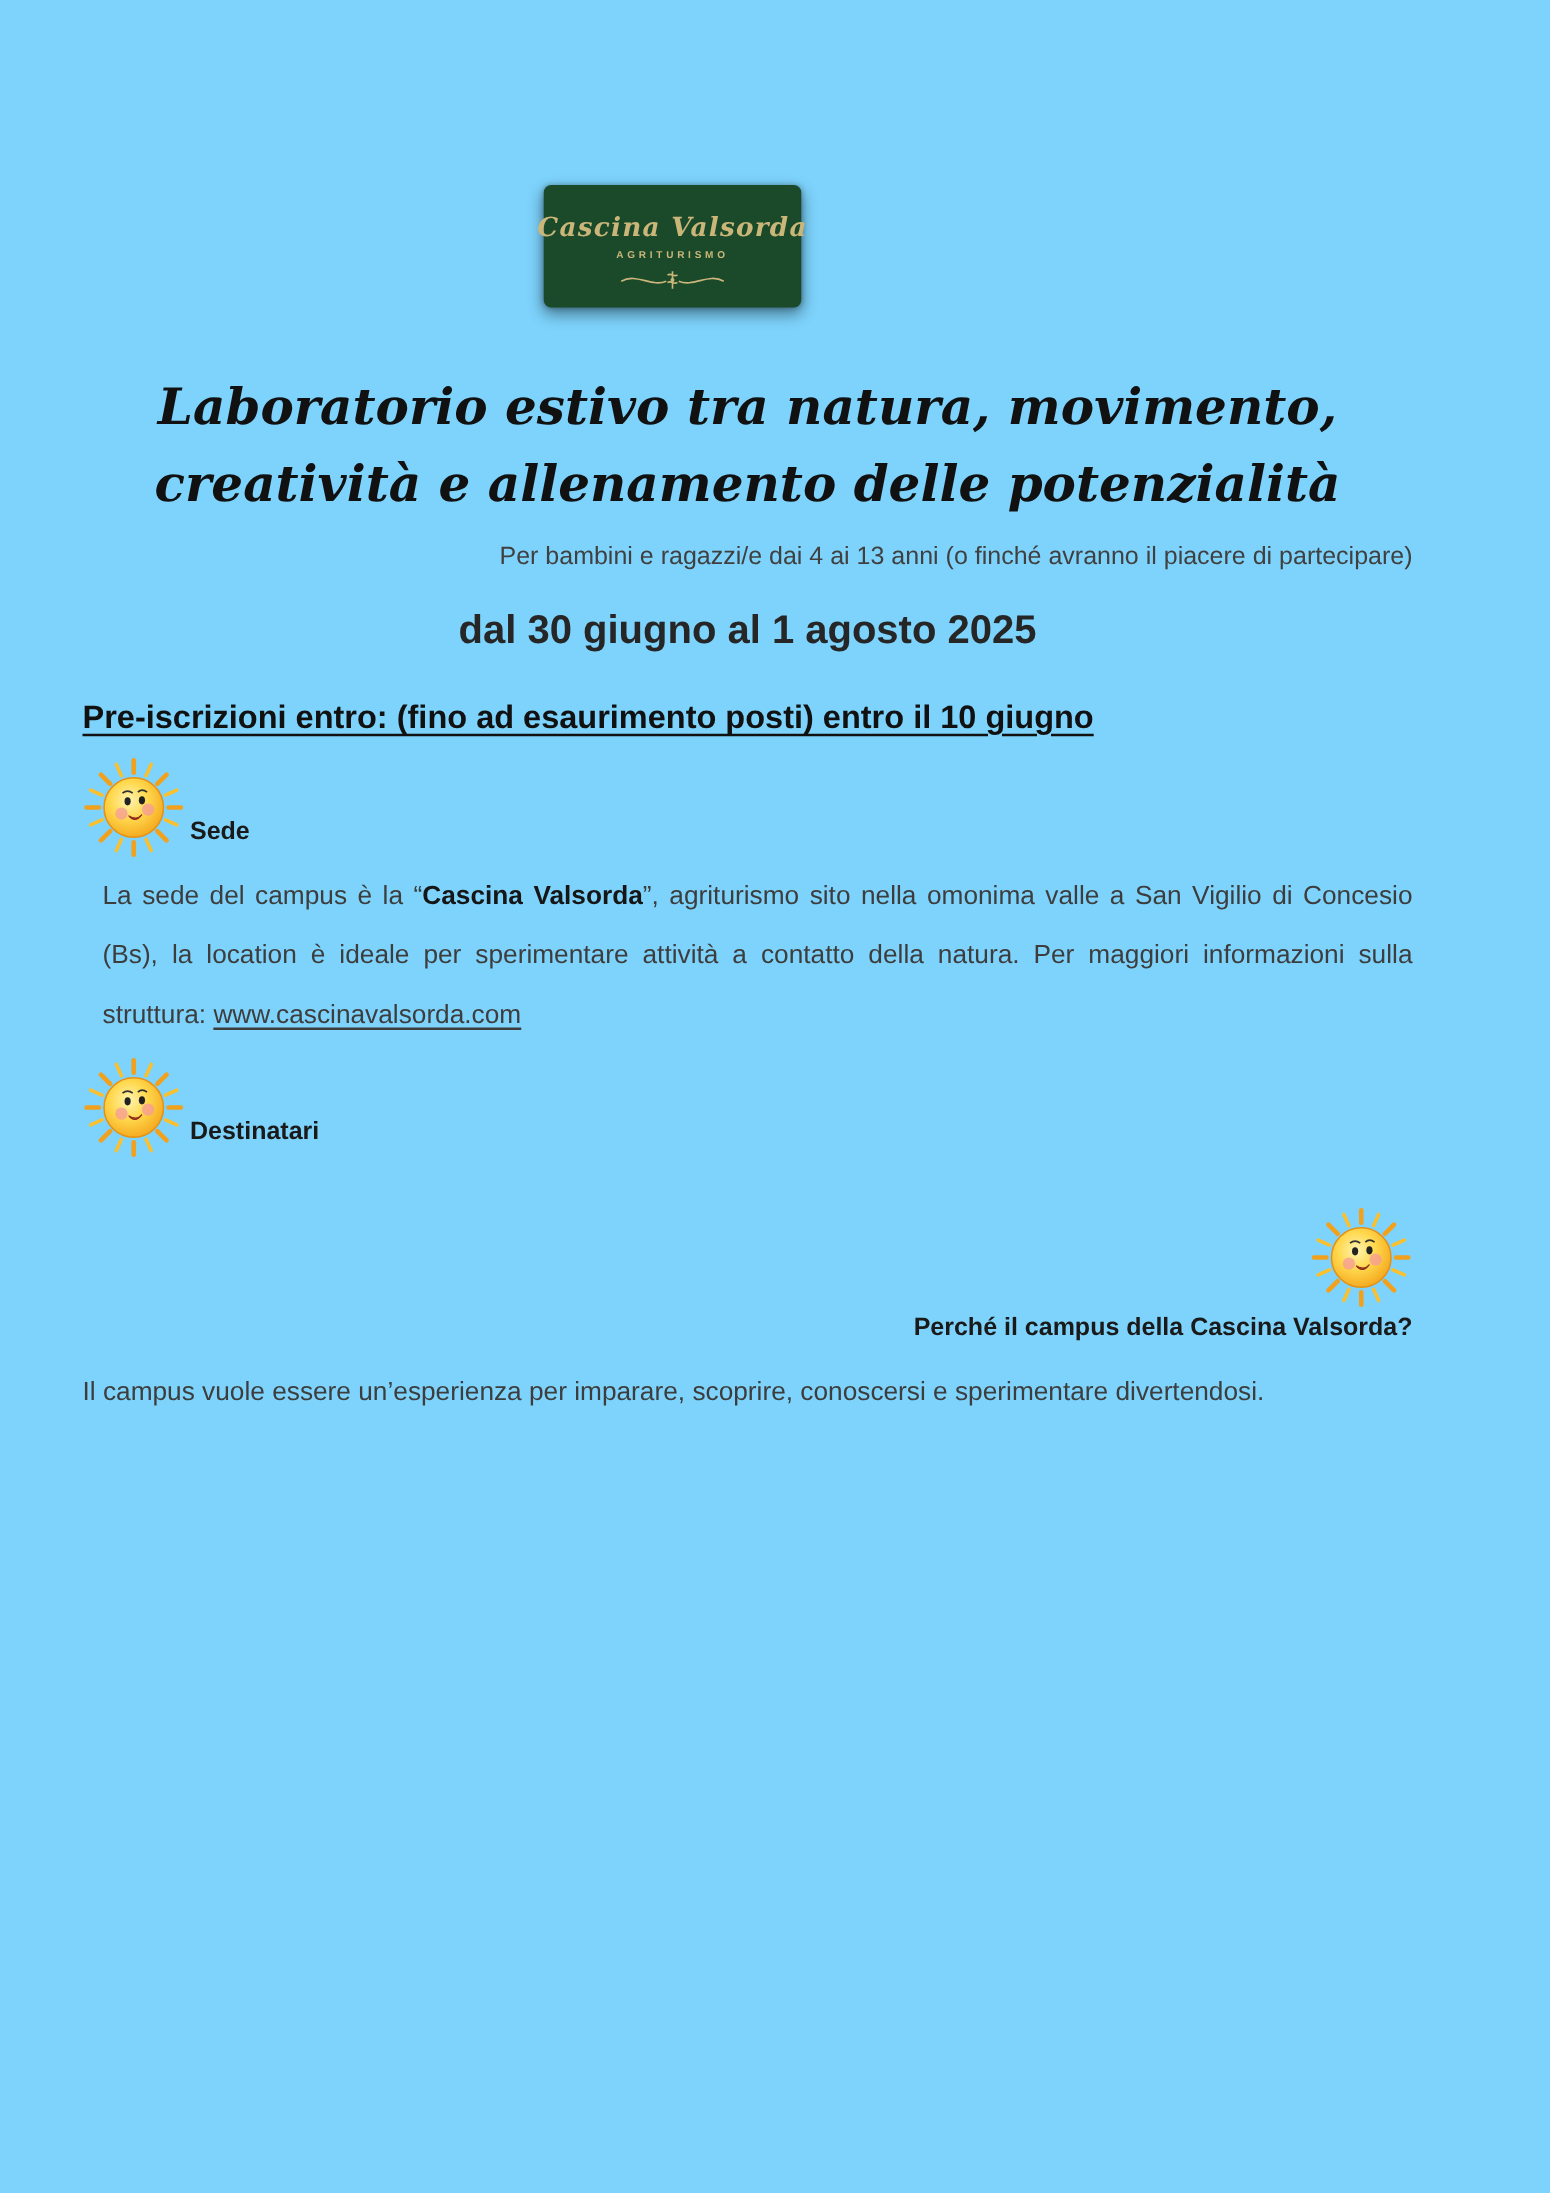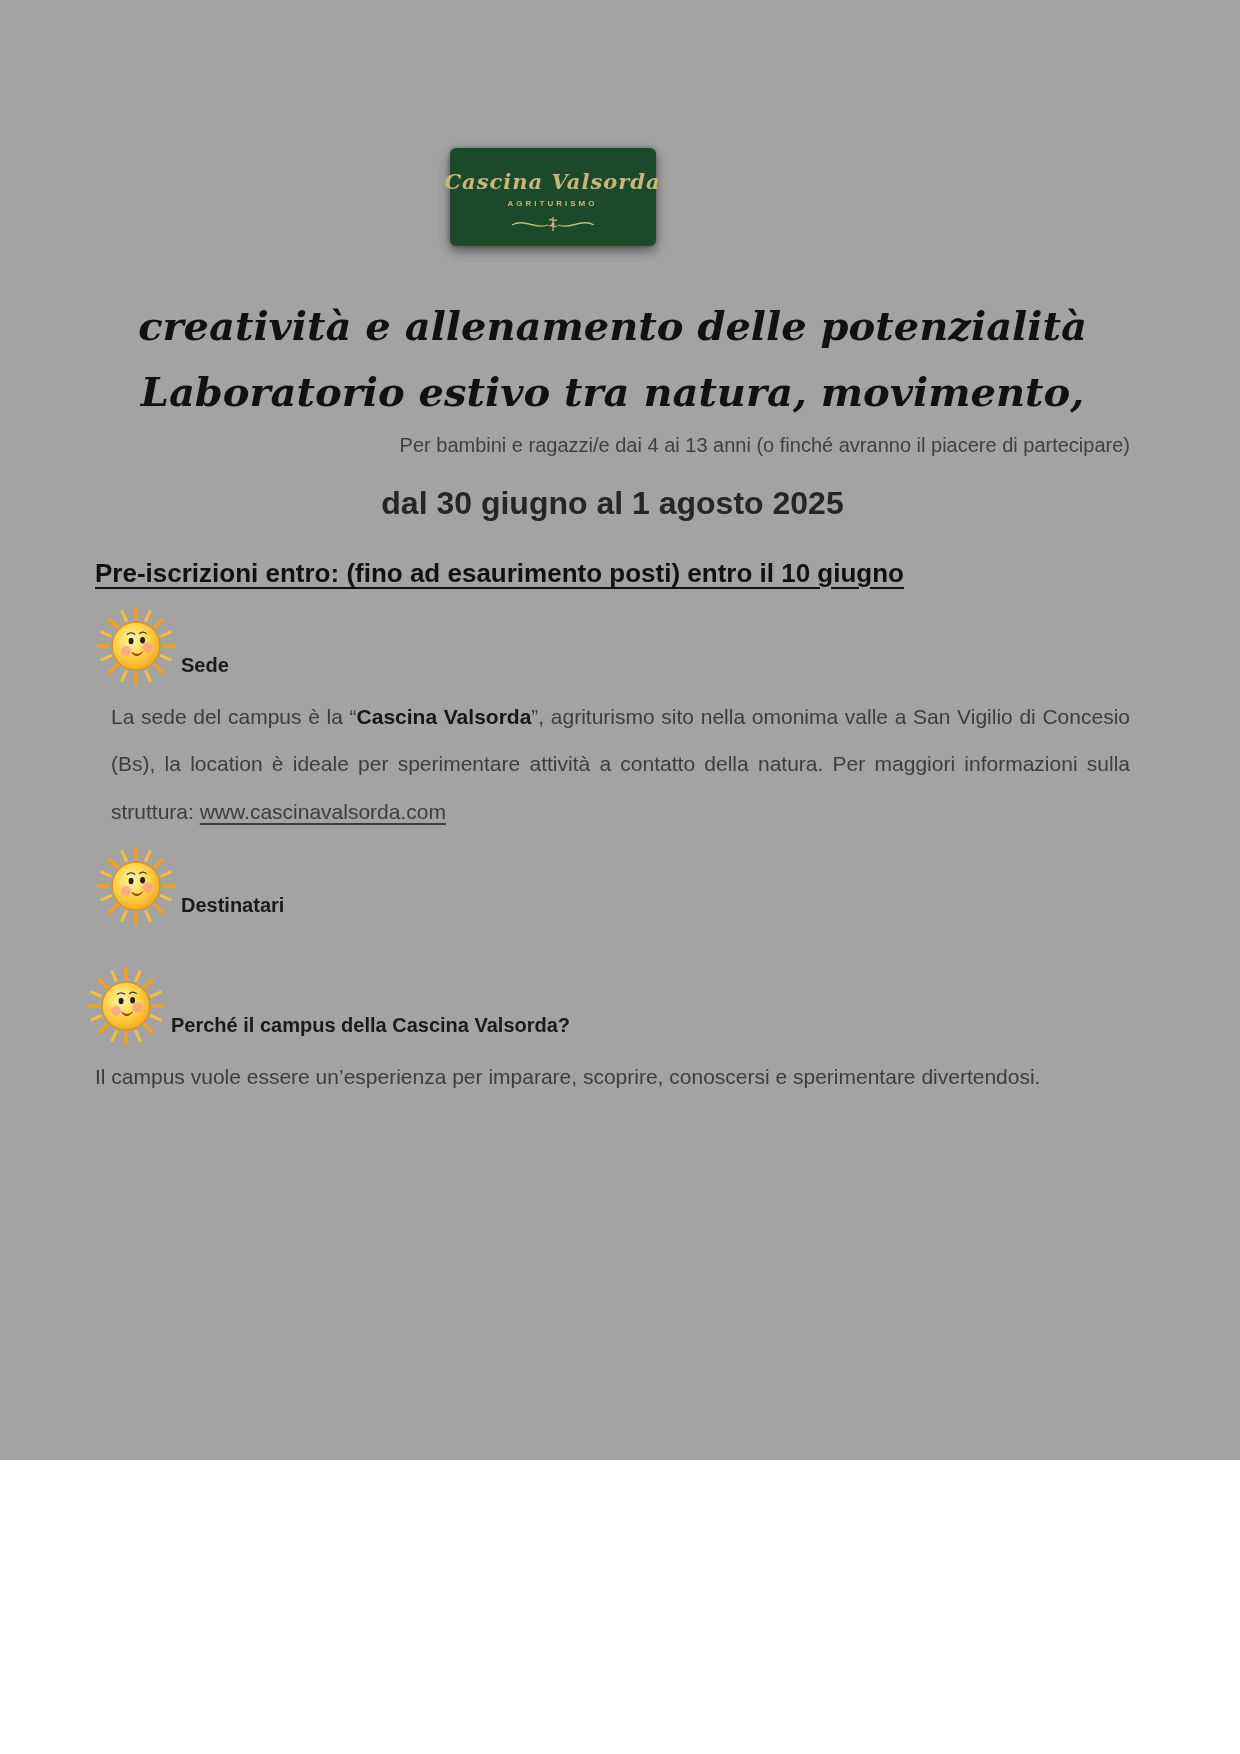--- a/index.html
+++ b/index.html
@@ -11,23 +11,23 @@
   *{margin:0;padding:0;box-sizing:border-box;}
   html,body{background:#ffffff;}
   body{
     font-family:"Liberation Sans", sans-serif;
     color:var(--body);
     width:1240px;
   }
   .page{
     position:relative;
     width:1240px;
-    height:1460px;
-    background:#a3a3a3;
-    padding:148px 110px 0 95px;
+    height:1754px;
+    background:#7dd3fc;
+    padding:148px 110px 0 66px;
     overflow:hidden;
   }
 
   
   .logo-wrap{
     display:flex;
     justify-content:center;
     margin-bottom:60px;
     transform:translateX(-60px);
   }
@@ -136,21 +136,21 @@
     text-align:justify;
     color:#3d3d3d;
   }
   .section-body.indent{margin-left:16px;}
   .section-body p{margin:0;}
   .b{font-weight:700;color:#161616;}
   .u{text-decoration:underline;text-underline-offset:4px;}
   .sec-sede{margin-bottom:8px;}
   .sec-dest{margin-bottom:8px;}
   .sec-dest .section-head{margin-top:10px;}
-  .sec-why .section-head{margin-top:38px;}
+  .sec-why .section-head{margin-top:38px;flex-direction:column;}
   .sec-why .sun{margin-left:-10px;}
 </style>
 </head>
 <body>
 
 <svg width="0" height="0" style="position:absolute" aria-hidden="true">
   <defs>
     <radialGradient id="sunGrad" cx="42%" cy="38%" r="70%">
       <stop offset="0%" stop-color="#fff3b0"></stop>
       <stop offset="45%" stop-color="#ffd84d"></stop>
@@ -171,22 +171,22 @@
           <path d="M86 11 C 74 4, 62 16, 50 11"></path>
           <path d="M45 3 L45 17"></path>
           <path d="M41 6 C 45 4, 45 8, 49 6"></path>
           <path d="M41 12 C 45 10, 45 14, 49 12"></path>
         </g>
         <circle cx="45" cy="10" r="1.6" fill="#c9b678"></circle>
       </svg>
     </div>
   </div>
 
+  <div class="doc-script line1">Laboratorio estivo tra natura, movimento,</div>
   <div class="doc-script line2">creatività e allenamento delle potenzialità</div>
-  <div class="doc-script line1">Laboratorio estivo tra natura, movimento,</div>
   <div class="audience">Per bambini e ragazzi/e dai 4 ai 13 anni (o finché avranno il piacere di partecipare)</div>
   <div class="dates">dal 30 giugno al 1 agosto 2025</div>
   <div class="deadline">Pre-iscrizioni entro: (fino ad esaurimento posti) entro il 10 giugno</div>
 
   <div class="section sec-sede">
     <div class="section-head">
       <svg class="sun" viewBox="0 0 100 100">
         <g stroke="#f2a11c" stroke-width="4.5" stroke-linecap="round">
           <line x1="50" y1="4" x2="50" y2="16"></line>
             <line x1="50" y1="84" x2="50" y2="96"></line>

